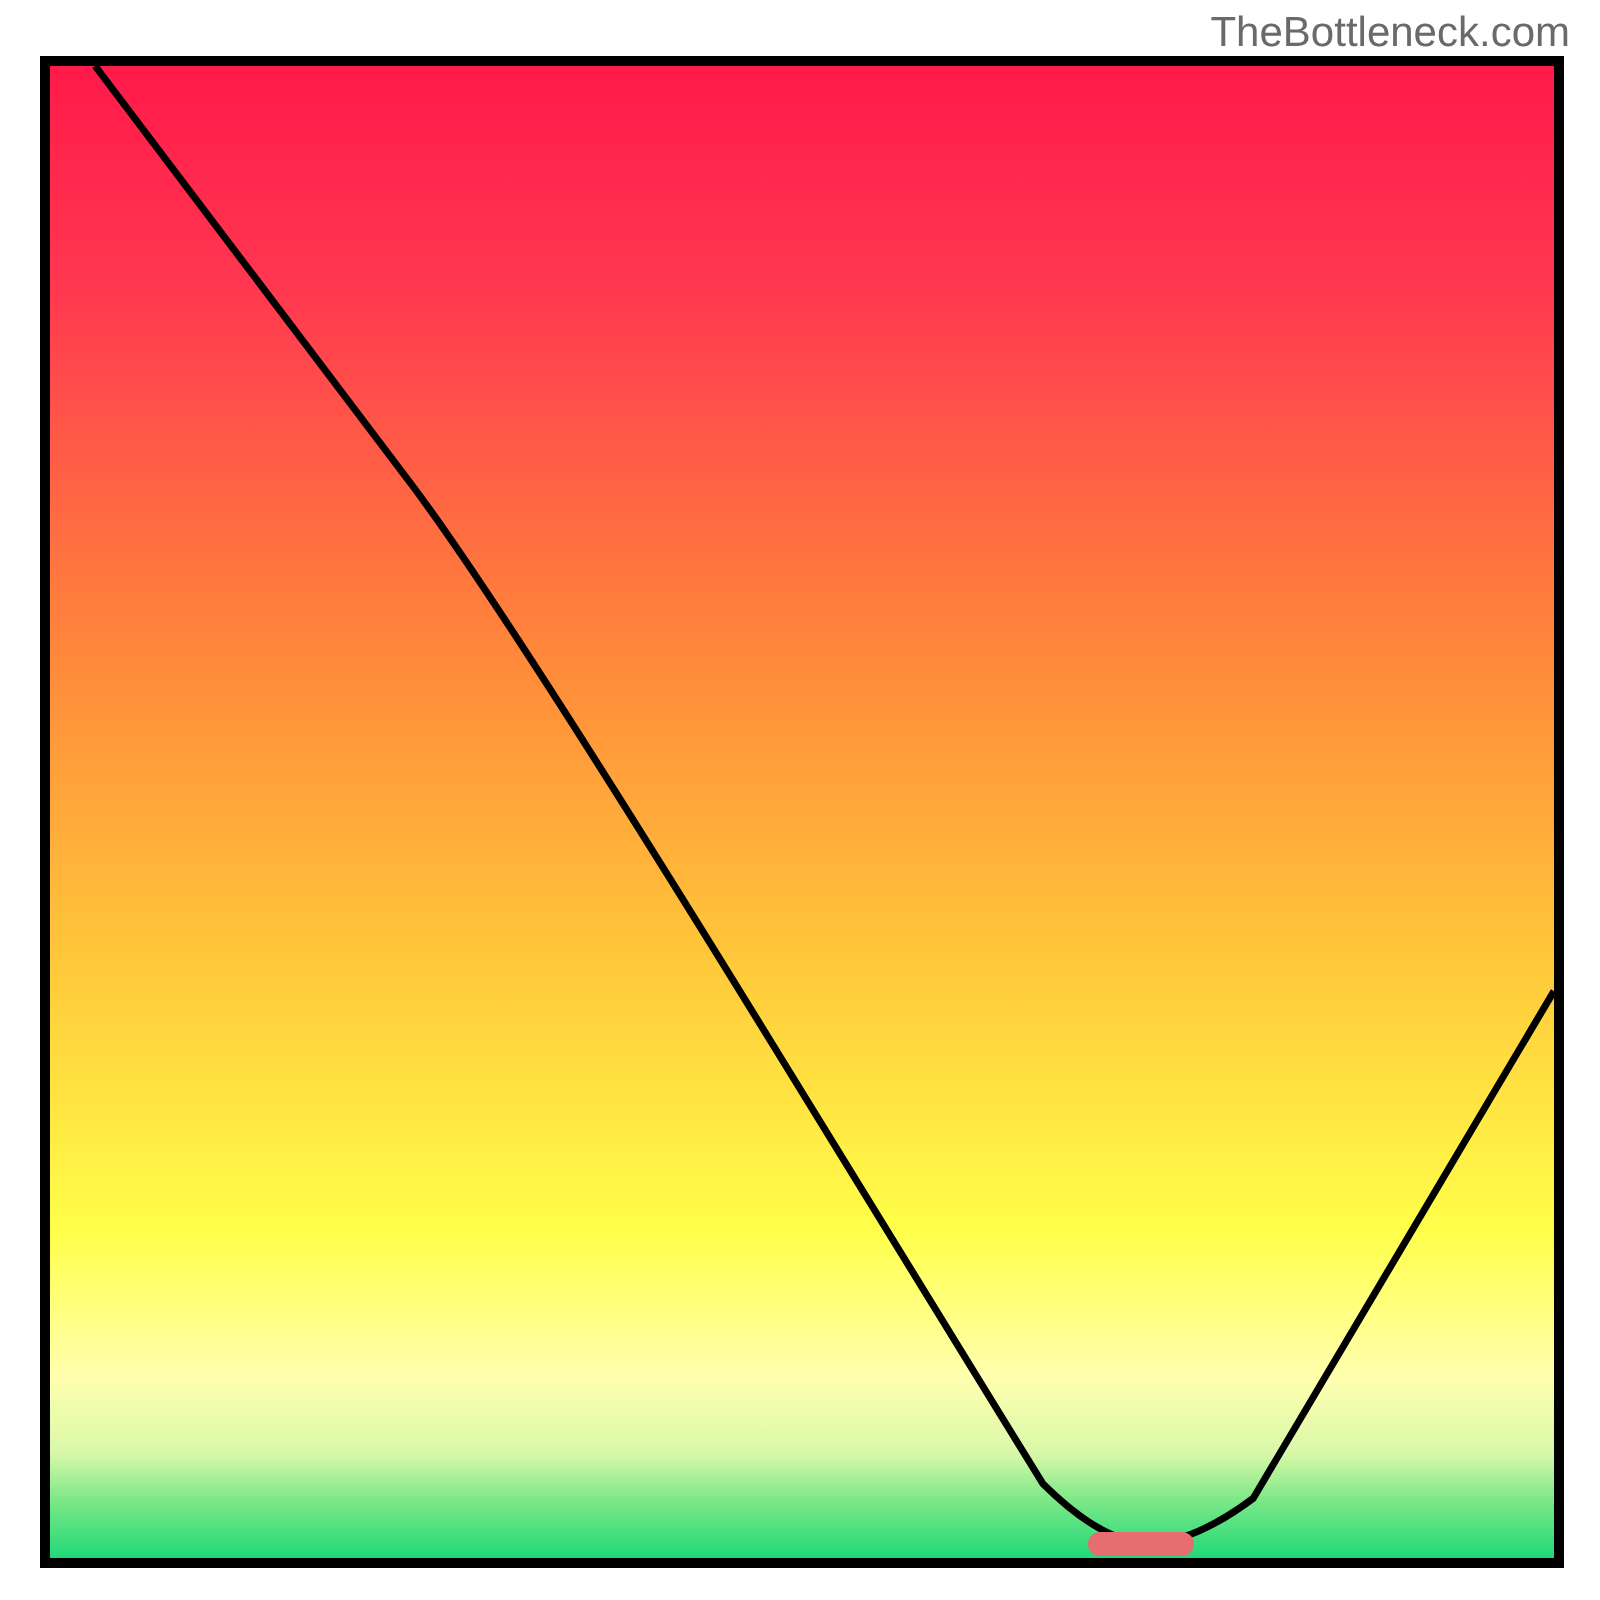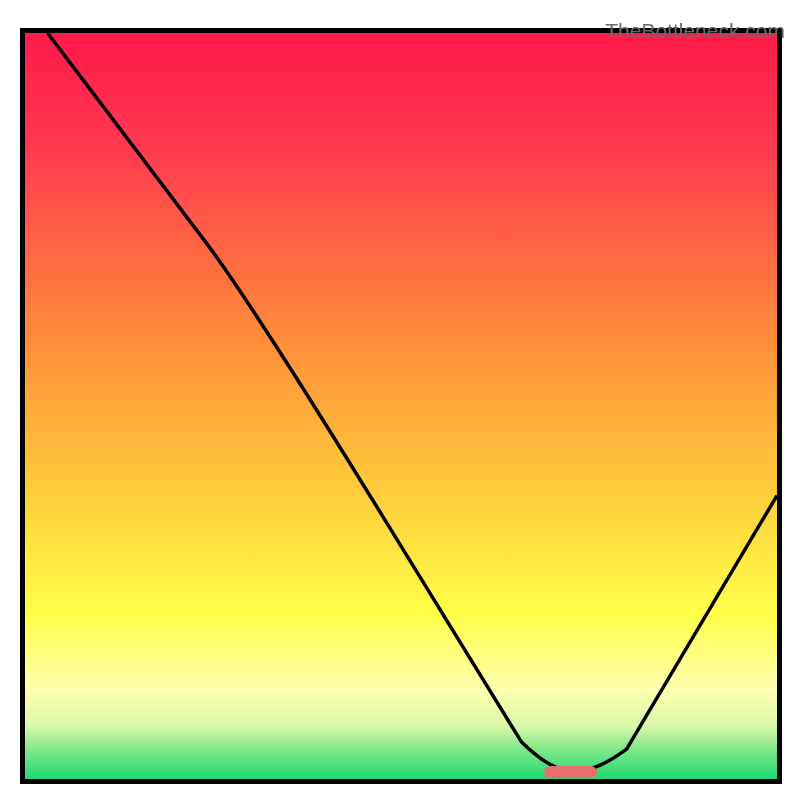--- a/index.html
+++ b/index.html
@@ -6,21 +6,21 @@
     margin: 0;
     padding: 0;
     background: #ffffff;
     font-family: Arial, sans-serif;
     width: 800px;
     height: 800px;
     position: relative;
   }
   .watermark {
     position: absolute;
-    top: 19px;
+    top: 5px;
     right: 15px;
     color: #6a6a6a;
     font-size: 21px;
     font-weight: 500;
     z-index: 10;
   }
   .chart-container {
     position: absolute;
     top: 28px;
     left: 20px;

